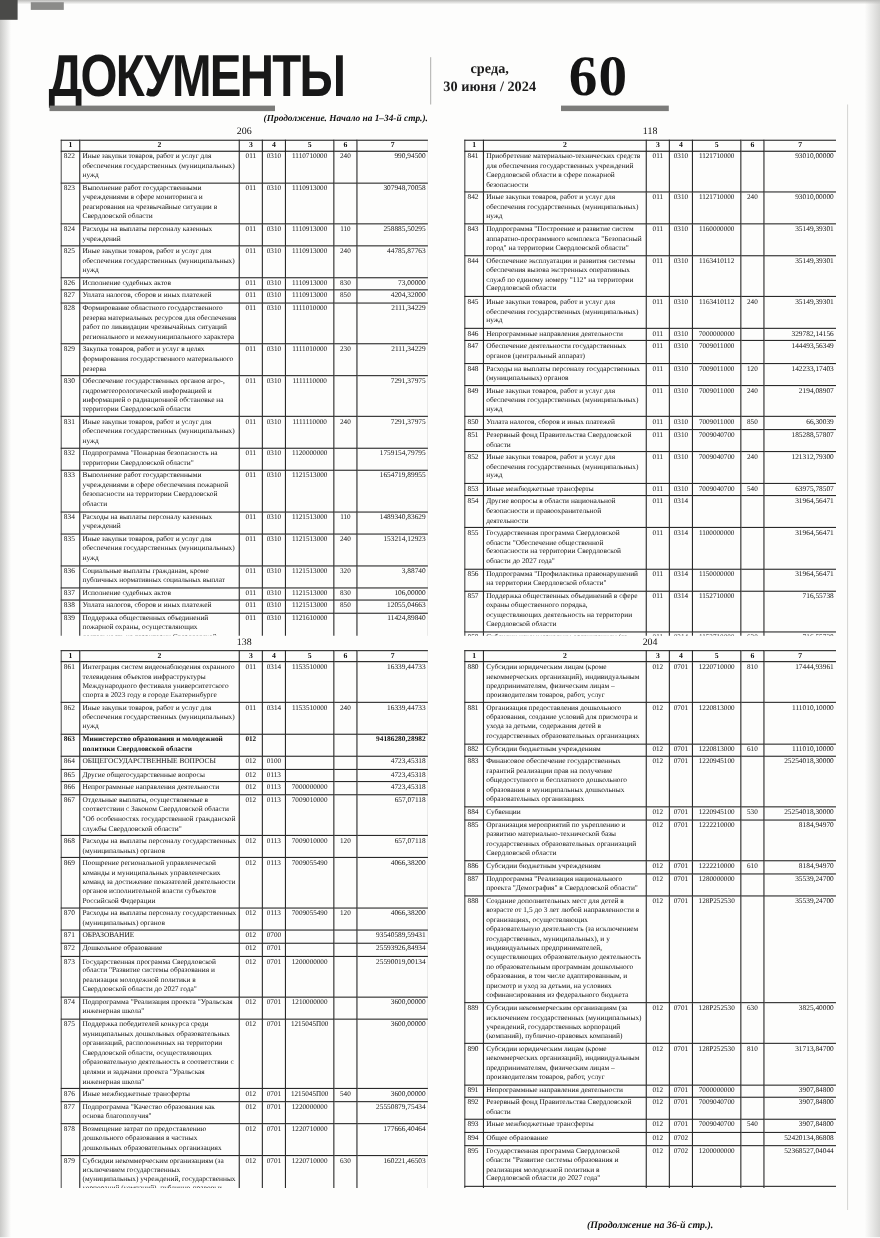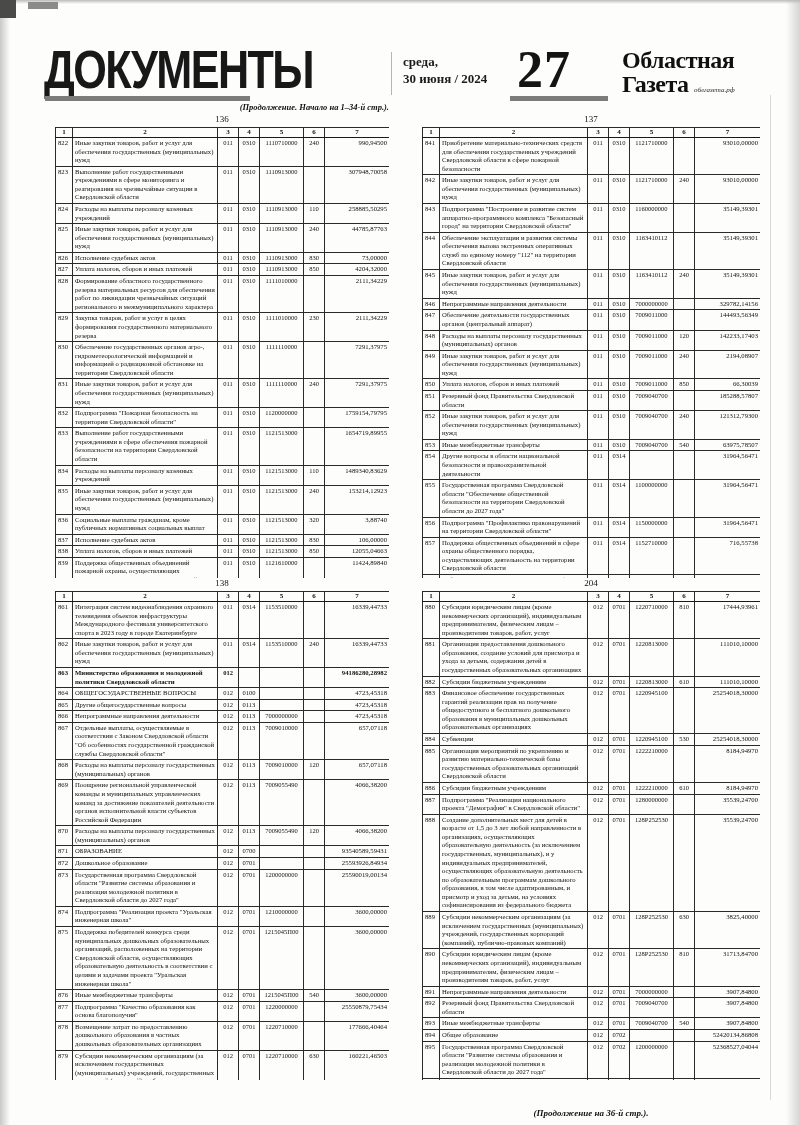--- a/index.html
+++ b/index.html
@@ -11,21 +11,21 @@
   .edge-right{position:absolute;right:0;top:0;width:14px;height:1125px;background:linear-gradient(270deg,#d4d4d2,rgba(255,255,255,0));}
   .edge-top{position:absolute;left:0;top:0;width:800px;height:4px;background:linear-gradient(180deg,#bbbbb9,rgba(255,255,255,0));}
   .corner-mark{position:absolute;left:0;top:0;width:16px;height:18px;background:#4a4a48;}
   .corner-mark2{position:absolute;left:28px;top:2px;width:30px;height:7px;background:#8b8b89;}
   .fold-line{position:absolute;left:770px;top:95px;width:1px;height:1005px;background:#d8d8d6;}
 
   
   .docs-title{position:absolute;left:44px;top:38px;font-family:"Liberation Sans",sans-serif;font-weight:700;font-size:54px;letter-spacing:-2px;transform:scaleX(.80);transform-origin:left top;color:#181818;}
   .title-bar{position:absolute;left:45px;top:96px;width:205px;height:5px;background:#7c7c7a;}
   .hdr-divider{position:absolute;left:391px;top:52px;width:1px;height:43px;background:#b5b5b3;}
-  .date-block{position:absolute;left:403px;top:54px;font-size:13px;font-weight:600;line-height:1.3;color:#1c1c1c;}
+  .date-block{position:absolute;left:403px;top:54px;font-size:13px;font-weight:600;line-height:1.3;color:#1c1c1c;text-align:center;}
   .page-number{position:absolute;left:517px;top:40px;font-size:52px;font-weight:700;color:#141414;letter-spacing:1px;}
   .num-bar{position:absolute;left:510px;top:96px;width:98px;height:5px;background:#7c7c7a;}
   .brand{position:absolute;left:622px;top:48px;width:140px;text-align:left;font-weight:700;font-size:24px;line-height:1.02;color:#101010;letter-spacing:-.5px;}
   .brand-site{font-size:7px;font-weight:400;font-style:italic;letter-spacing:0;color:#2a2a2a;}
   .cont-top{position:absolute;left:55px;top:102px;width:334px;text-align:right;font-size:8.5px;font-weight:700;font-style:italic;}
   .cont-bottom{position:absolute;left:422px;top:1108px;width:338px;text-align:center;font-size:9px;font-weight:700;font-style:italic;}
 
   
   .tblock{position:absolute;overflow:hidden;}
   #t136{left:55px;top:114px;width:334px;max-height:464px;}
@@ -53,30 +53,26 @@
   <div class="corner-mark2"></div>
   <div class="fold-line"></div>
 
   <div class="docs-title">ДОКУМЕНТЫ</div>
   <div class="title-bar"></div>
   <div class="hdr-divider"></div>
   <div class="date-block">
     <div>среда,</div>
     <div>30 июня / 2024</div>
   </div>
-  <div class="page-number">27</div>
+  <div class="page-number">60</div>
   <div class="num-bar"></div>
-  <div class="brand">
-    <div>Областная</div>
-    <div><span>Газета</span> <span class="brand-site">облгазета.рф</span></div>
-  </div>
   <div class="cont-top">(Продолжение. Начало на 1–34-й стр.).</div>
 
   <div id="t136" class="tblock">
-    <div class="tnum">136</div>
+    <div class="tnum">206</div>
     <table class="budget">
       <colgroup>
           <col style="width:17px">
           <col style="width:145px">
           <col style="width:21px">
           <col style="width:21px">
           <col style="width:44px">
           <col style="width:21px">
           <col style="width:65px">
         </colgroup>
@@ -252,21 +248,21 @@
             <td class="cc">0310</td>
             <td class="cc">1121610000</td>
             <td class="cc"></td>
             <td class="cs">11424,89840</td>
           </tr>
         </tbody>
       </table>
   </div>
 
   <div id="t137" class="tblock">
-    <div class="tnum">137</div>
+    <div class="tnum">118</div>
     <table class="budget">
       <colgroup>
           <col style="width:17px">
           <col style="width:148px">
           <col style="width:21px">
           <col style="width:21px">
           <col style="width:44px">
           <col style="width:21px">
           <col style="width:66px">
         </colgroup>

